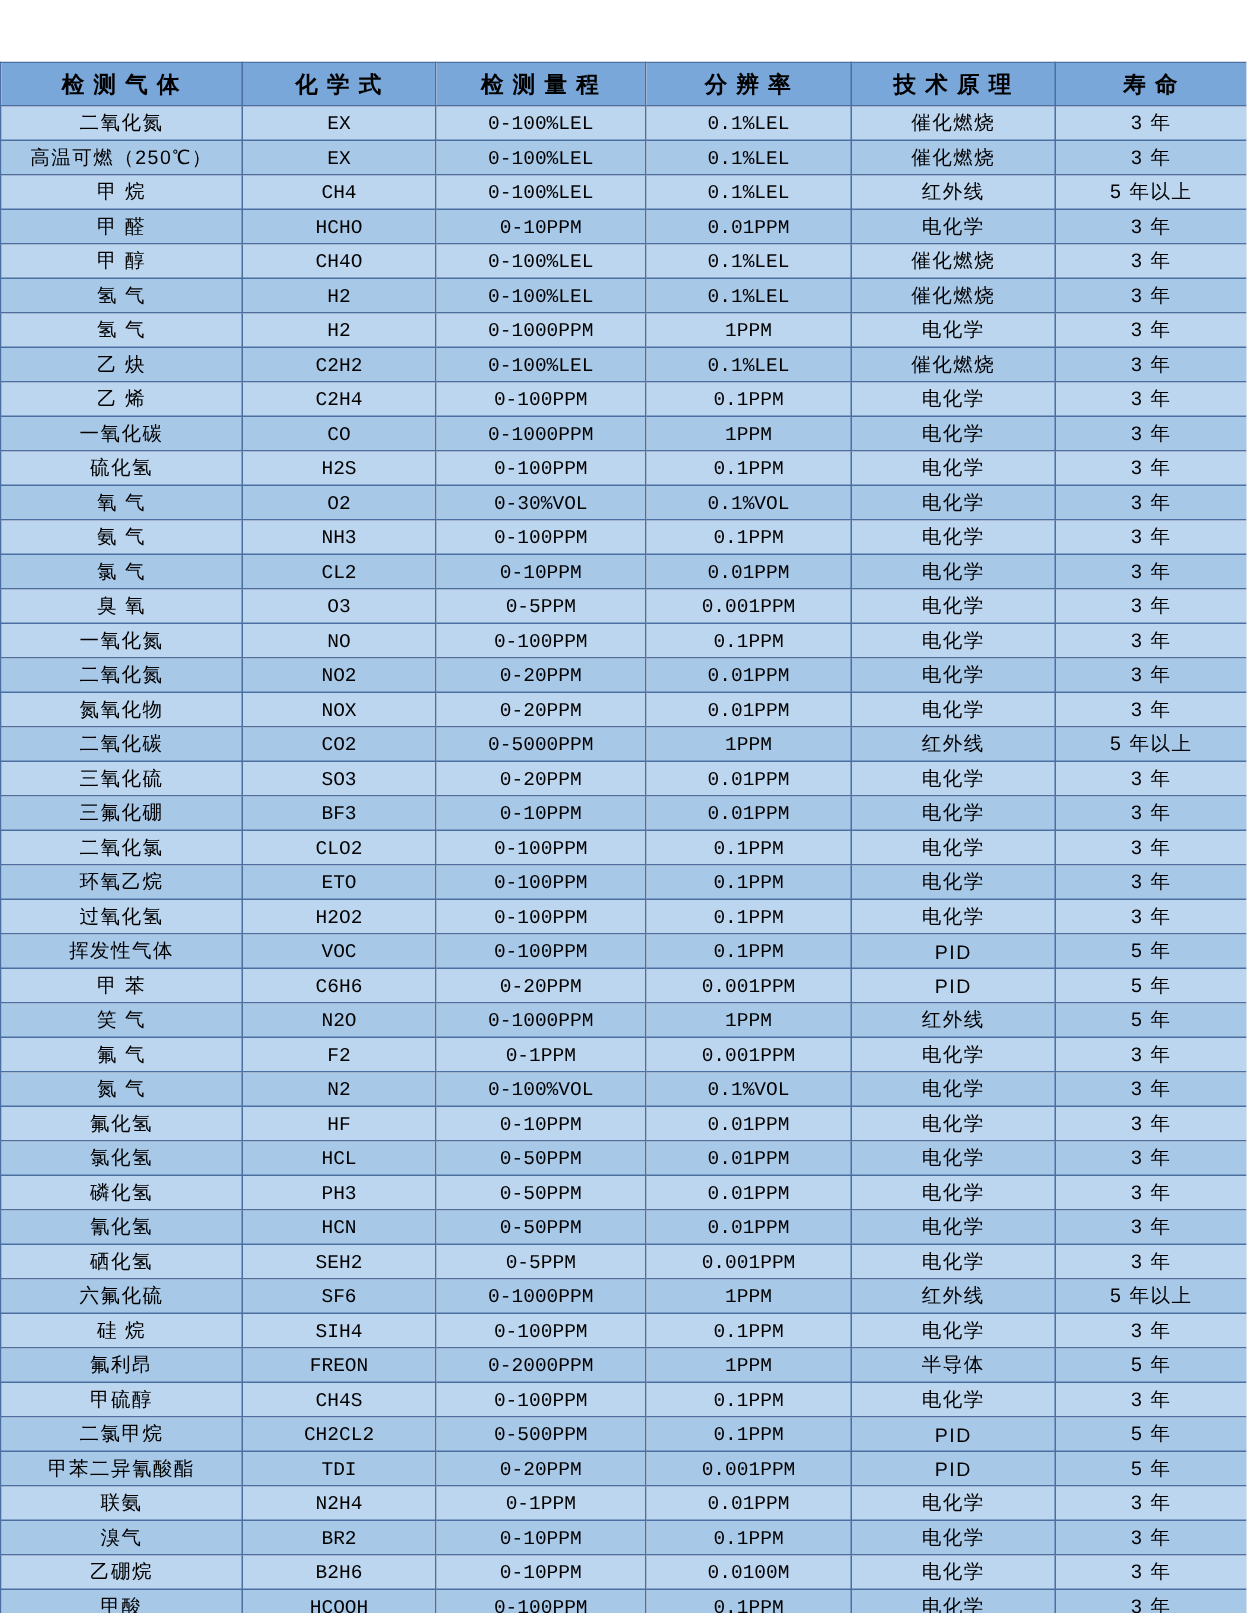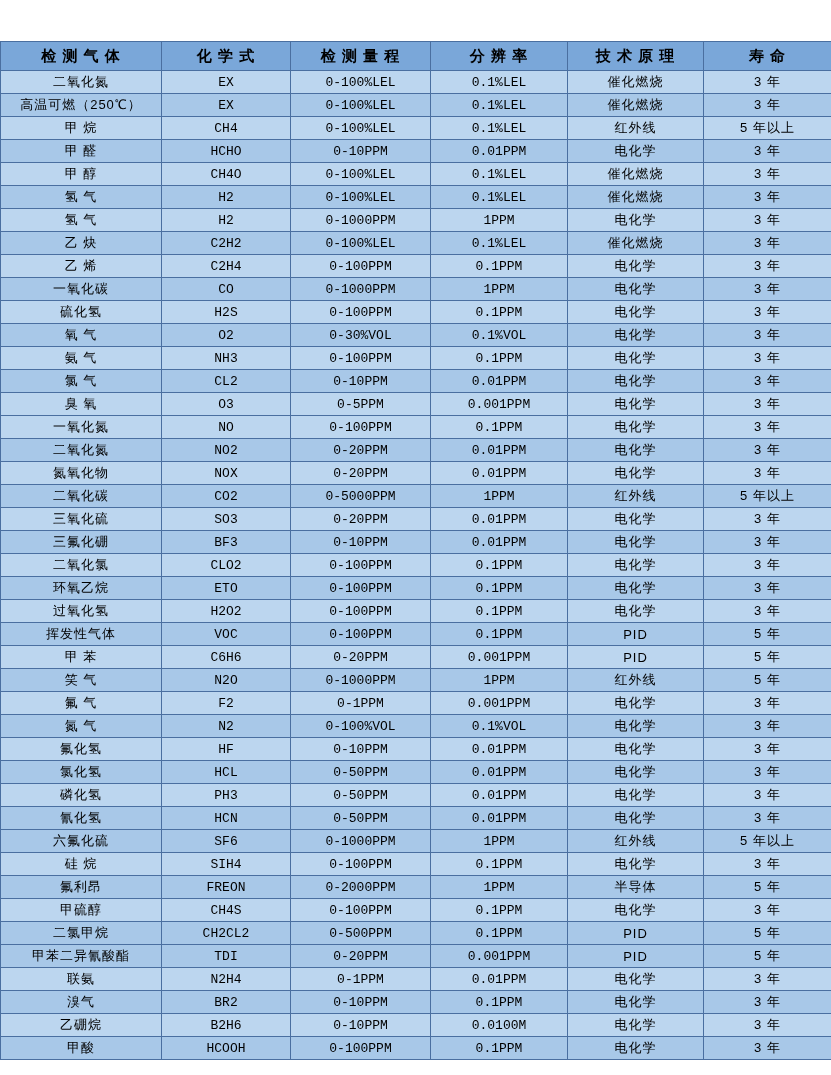--- a/index.html
+++ b/index.html
@@ -354,20 +354,28 @@
           <td class="col-life">3 年</td>
         </tr>
         <tr class="row-b">
           <td class="col-name">氰化氢</td>
           <td class="col-formula">HCN</td>
           <td class="col-range">0-50PPM</td>
           <td class="col-res">0.01PPM</td>
           <td class="col-principle">电化学</td>
           <td class="col-life">3 年</td>
         </tr>
+        <tr class="row-a">
+          <td class="col-name">硒化氢</td>
+          <td class="col-formula">SEH2</td>
+          <td class="col-range">0-5PPM</td>
+          <td class="col-res">0.001PPM</td>
+          <td class="col-principle">电化学</td>
+          <td class="col-life">3 年</td>
+        </tr>
         <tr class="row-b">
           <td class="col-name">六氟化硫</td>
           <td class="col-formula">SF6</td>
           <td class="col-range">0-1000PPM</td>
           <td class="col-res">1PPM</td>
           <td class="col-principle">红外线</td>
           <td class="col-life">5 年以上</td>
         </tr>
         <tr class="row-a">
           <td class="col-name">硅 烷</td>

